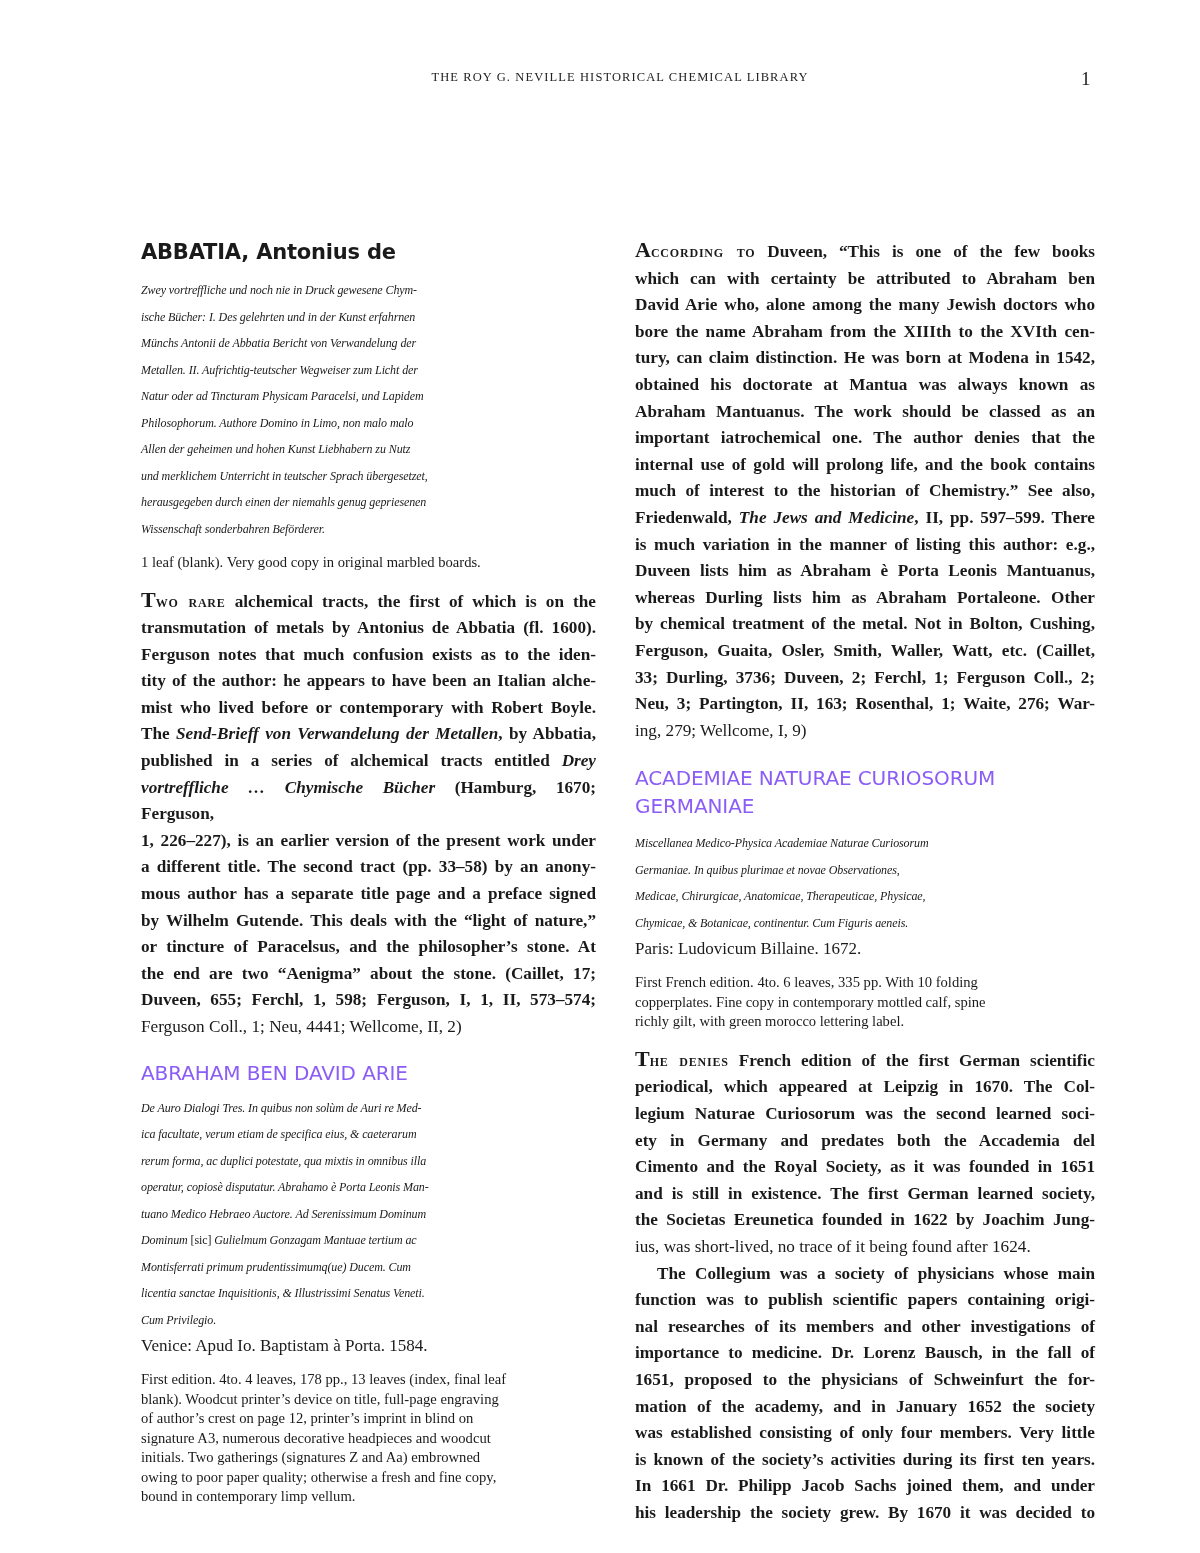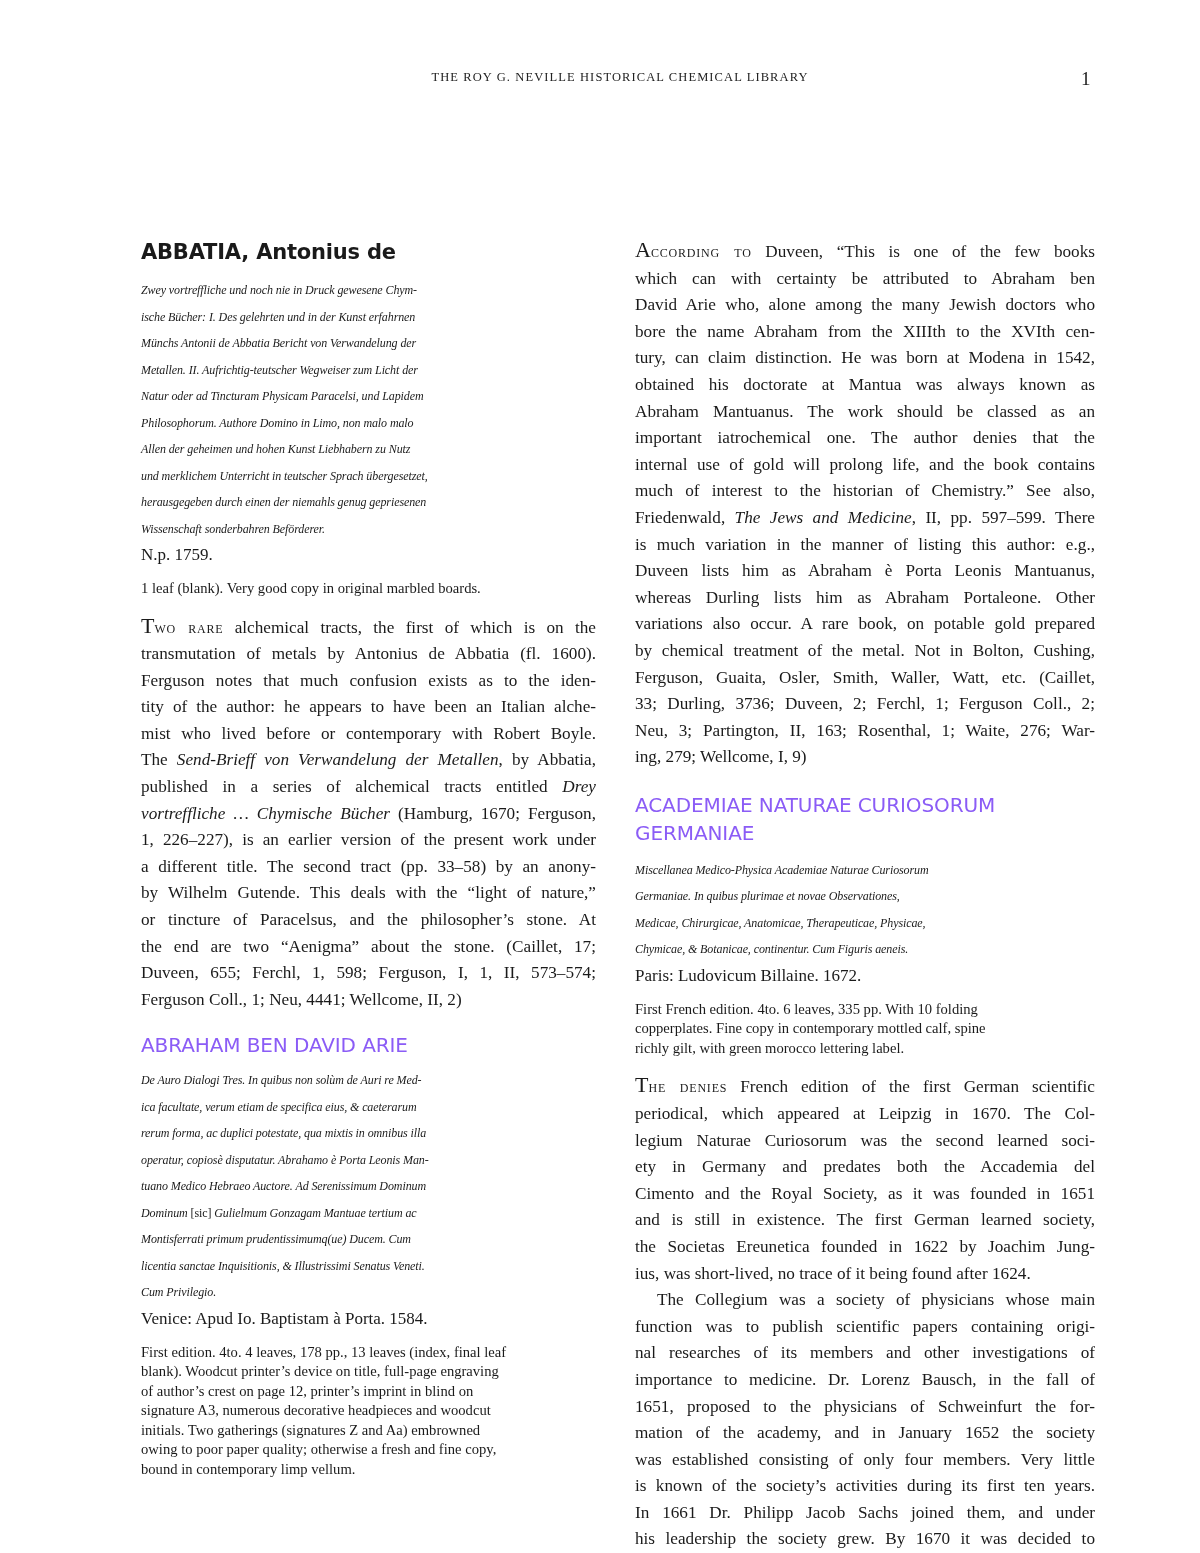--- a/index.html
+++ b/index.html
@@ -7,21 +7,21 @@
     .page { position: absolute; left: 0; top: 0; width: 1200px; height: 1251px; }
     .running-head {
       position: absolute; top: 70px; left: 0; width: 1240px; text-align: center;
       font-family: "Liberation Serif", serif; font-size: 12.5px; letter-spacing: 1.1px; color: #222;
     }
     .folio { position: absolute; top: 68px; left: 1081px; font-family: "Liberation Serif", serif; font-size: 19px; color: #222; }
     .col { position: absolute; top: 201px; margin-top: 36px; }
     .col-left { left: 141px; width: 455px; }
     .col-right { left: 635px; width: 460px; }
     .ln { display: block; white-space: nowrap; }
-    .just { text-align: justify; text-align-last: justify; white-space: normal; }
+    .just { text-align: justify; text-align-last: justify; white-space: normal; font-weight: bold; }
     .h-bold { font-family: "DejaVu Sans", sans-serif; font-weight: bold; font-size: 21px; line-height: 30px; margin-bottom: 10px; letter-spacing: -0.2px; }
     .h-plain { font-family: "DejaVu Sans", sans-serif; font-size: 20px; line-height: 28px; letter-spacing: -0.1px; color: #8b5cf6; }
     .title-it { font-family: "Liberation Serif", serif; font-style: italic; font-size: 12px; line-height: 26.5px; letter-spacing: -0.1px; }
     .imprint { font-family: "Liberation Serif", serif; font-size: 17px; line-height: 26px; }
     .collation { font-family: "Liberation Serif", serif; font-size: 14.6px; line-height: 19.5px; margin-top: 11px; }
     .body-txt { font-family: "Liberation Serif", serif; font-size: 17.2px; line-height: 26.6px; }
     .sc-first { font-size: 22px; }
     .sc { font-variant: small-caps; font-size: 17px; letter-spacing: 0.8px; }
     .gap-l { height: 18px; }
     .gap-m { height: 14px; }
@@ -44,36 +44,36 @@
         <span class="ln">ische Bücher: I. Des gelehrten und in der Kunst erfahrnen</span>
         <span class="ln">Münchs Antonii de Abbatia Bericht von Verwandelung der</span>
         <span class="ln">Metallen. II. Aufrichtig-teutscher Wegweiser zum Licht der</span>
         <span class="ln">Natur oder ad Tincturam Physicam Paracelsi, und Lapidem</span>
         <span class="ln">Philosophorum. Authore Domino in Limo, non malo malo</span>
         <span class="ln">Allen der geheimen und hohen Kunst Liebhabern zu Nutz</span>
         <span class="ln">und merklichem Unterricht in teutscher Sprach übergesetzet,</span>
         <span class="ln">herausgegeben durch einen der niemahls genug gepriesenen</span>
         <span class="ln">Wissenschaft sonderbahren Beförderer.</span>
       </div>
-      <div class="imprint">N.p. 1759.</div>
       <div class="collation">
         <span class="ln">1 leaf (blank). Very good copy in original marbled boards.</span>
       </div>
       <div class="gap-m"></div>
       <div class="body-txt">
         <span class="ln just"><span class="sc-first">T</span><span class="sc">wo rare</span><span> alchemical tracts, the first of which is on the</span></span>
         <span class="ln just">transmutation of metals by Antonius de Abbatia (fl. 1600).</span>
         <span class="ln just">Ferguson notes that much confusion exists as to the iden-</span>
         <span class="ln just">tity of the author: he appears to have been an Italian alche-</span>
         <span class="ln just">mist who lived before or contemporary with Robert Boyle.</span>
         <span class="ln just"><span>The </span><i>Send-Brieff von Verwandelung der Metallen</i><span>, by Abbatia,</span></span>
         <span class="ln just"><span>published in a series of alchemical tracts entitled </span><i>Drey</i></span>
         <span class="ln just"><i>vortreffliche … Chymische Bücher</i><span> (Hamburg, 1670; Ferguson,</span></span>
         <span class="ln just">1, 226–227), is an earlier version of the present work under</span>
         <span class="ln just">a different title. The second tract (pp. 33–58) by an anony-</span>
+        <span class="ln just">mous author has a separate title page and a preface signed</span>
         <span class="ln just">by Wilhelm Gutende. This deals with the “light of nature,”</span>
         <span class="ln just">or tincture of Paracelsus, and the philosopher’s stone. At</span>
         <span class="ln just">the end are two “Aenigma” about the stone. (Caillet, 17;</span>
         <span class="ln just">Duveen, 655; Ferchl, 1, 598; Ferguson, I, 1, II, 573–574;</span>
         <span class="ln">Ferguson Coll., 1; Neu, 4441; Wellcome, II, 2)</span>
       </div>
     </section>
 
     <div class="gap-l"></div>
 
@@ -114,21 +114,20 @@
         <span class="ln just">tury, can claim distinction. He was born at Modena in 1542,</span>
         <span class="ln just">obtained his doctorate at Mantua was always known as</span>
         <span class="ln just">Abraham Mantuanus. The work should be classed as an</span>
         <span class="ln just">important iatrochemical one. The author denies that the</span>
         <span class="ln just">internal use of gold will prolong life, and the book contains</span>
         <span class="ln just">much of interest to the historian of Chemistry.” See also,</span>
         <span class="ln just"><span>Friedenwald, </span><i>The Jews and Medicine</i><span>, II, pp. 597–599. There</span></span>
         <span class="ln just">is much variation in the manner of listing this author: e.g.,</span>
         <span class="ln just">Duveen lists him as Abraham è Porta Leonis Mantuanus,</span>
         <span class="ln just">whereas Durling lists him as Abraham Portaleone. Other</span>
-        <span class="ln just">variations also occur. A rare book, on potable gold prepared</span>
         <span class="ln just">by chemical treatment of the metal. Not in Bolton, Cushing,</span>
         <span class="ln just">Ferguson, Guaita, Osler, Smith, Waller, Watt, etc. (Caillet,</span>
         <span class="ln just">33; Durling, 3736; Duveen, 2; Ferchl, 1; Ferguson Coll., 2;</span>
         <span class="ln just">Neu, 3; Partington, II, 163; Rosenthal, 1; Waite, 276; War-</span>
         <span class="ln">ing, 279; Wellcome, I, 9)</span>
       </div>
     </section>
 
     <div class="gap-l" style="height:20px;"></div>
 

